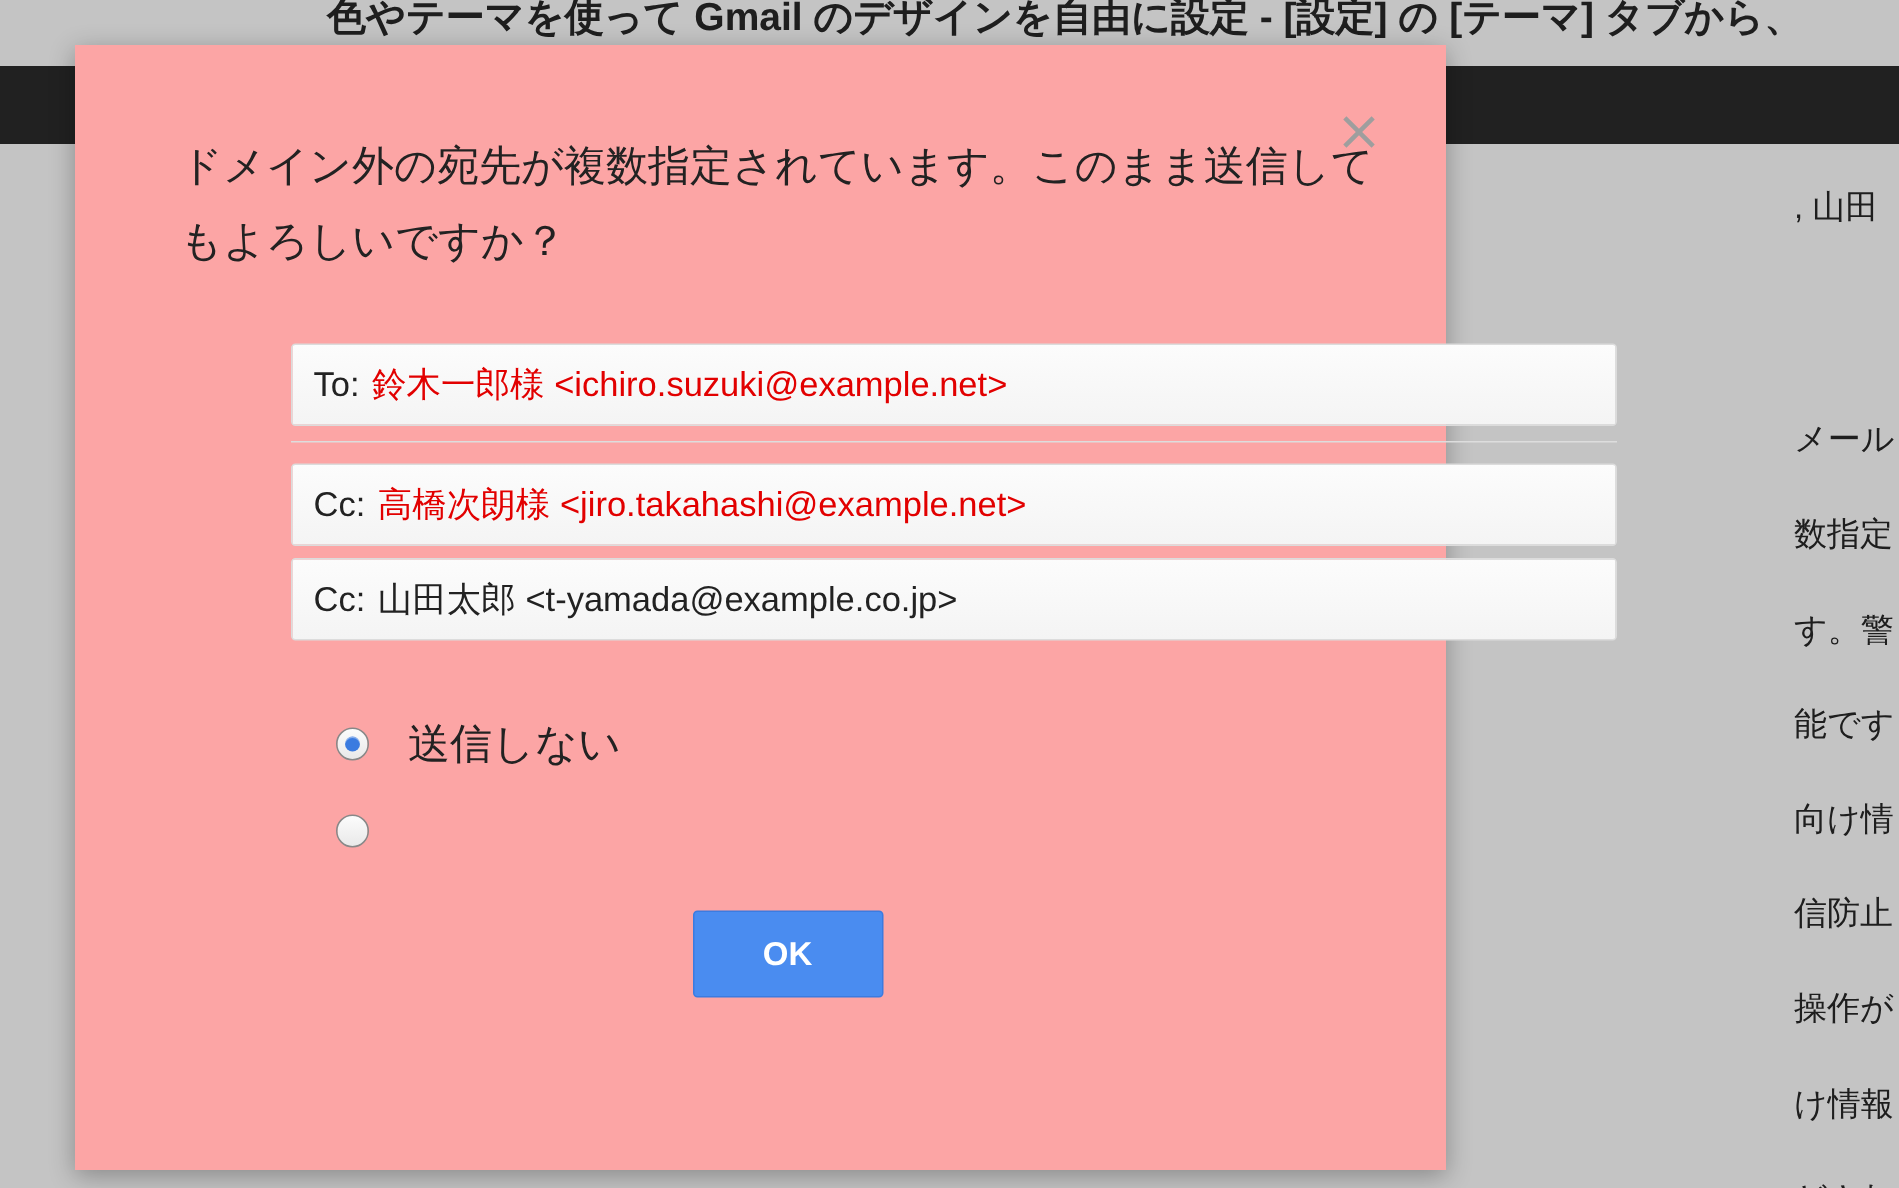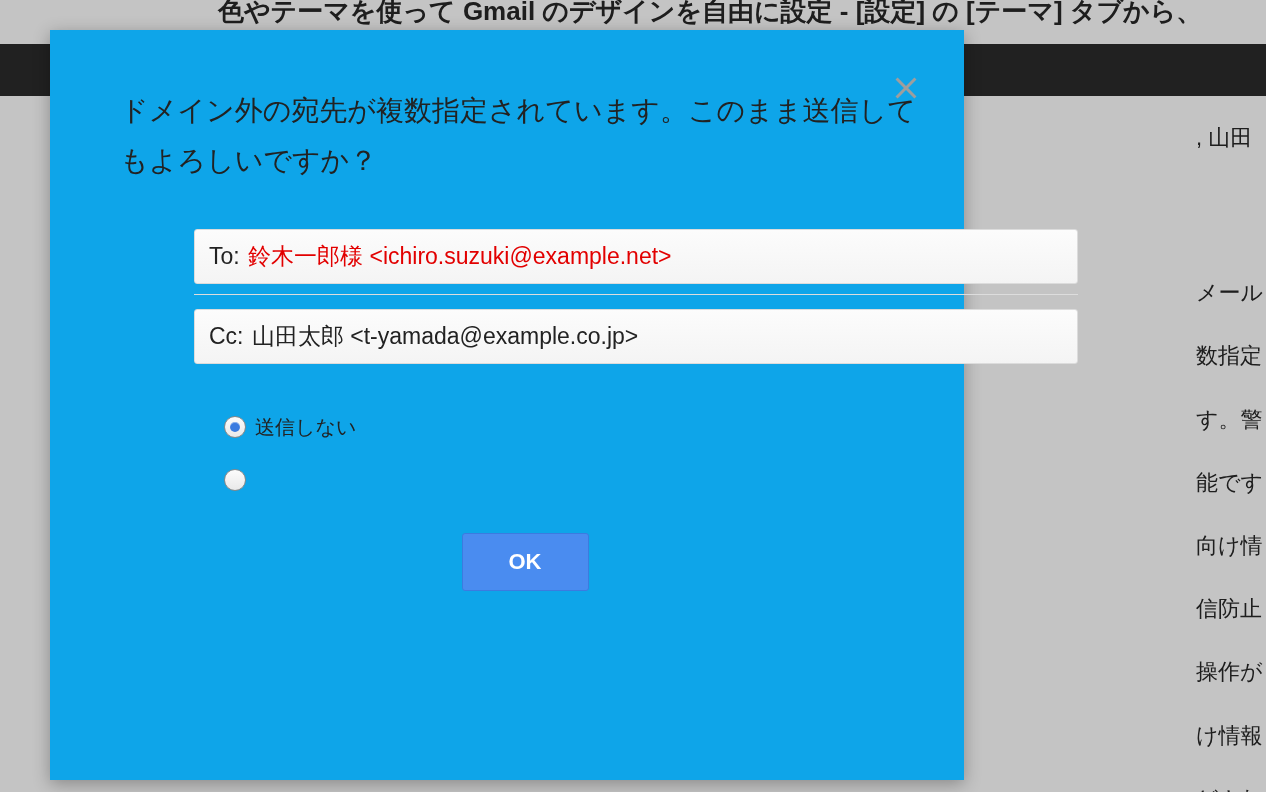--- a/index.html
+++ b/index.html
@@ -51,21 +51,21 @@
       background: rgba(20,20,20,0.25);
     }
 
     
     .modal {
       position: absolute;
       left: 50px;
       top: 30px;
       width: 914px;
       height: 750px;
-      background: #0ea5e9;
+      background: #fca5a5;
       box-shadow: 0 4px 16px rgba(0,0,0,0.3);
       padding: 56px 34px 40px 70px;
     }
 
     .close-btn {
       position: absolute;
       top: 40px;
       right: 40px;
       width: 36px;
       height: 36px;
@@ -107,22 +107,22 @@
       margin: 10px 0 14px 0;
     }
 
     .options {
       margin-left: 104px;
       margin-top: 50px;
     }
     .option {
       display: flex;
       align-items: center;
-      gap: 9px;
-      font-size: 20px;
+      gap: 26px;
+      font-size: 28px;
       color: #222;
       margin-bottom: 28px;
       cursor: pointer;
       user-select: none;
     }
     .radio {
       width: 22px;
       height: 22px;
       border: 1px solid #888;
       border-radius: 50%;
@@ -194,20 +194,24 @@
 
   <div class="recipient-list">
 
     <div class="recipient-item recipient-row warn">
       <span class="recipient-label">To:</span>
       <span class="recipient-value">鈴木一郎様 &lt;ichiro.suzuki@example.net&gt;</span>
     </div>
 
     <hr class="sep">
 
+    <div class="recipient-item recipient-row warn">
+      <span class="recipient-label">Cc:</span>
+      <span class="recipient-value">高橋次朗様 &lt;jiro.takahashi@example.net&gt;</span>
+    </div>
 
     <div class="recipient-item recipient-row">
       <span class="recipient-label">Cc:</span>
       <span class="recipient-value">山田太郎 &lt;t-yamada@example.co.jp&gt;</span>
     </div>
   </div>
 
   <div class="options">
 
     <label class="option">

